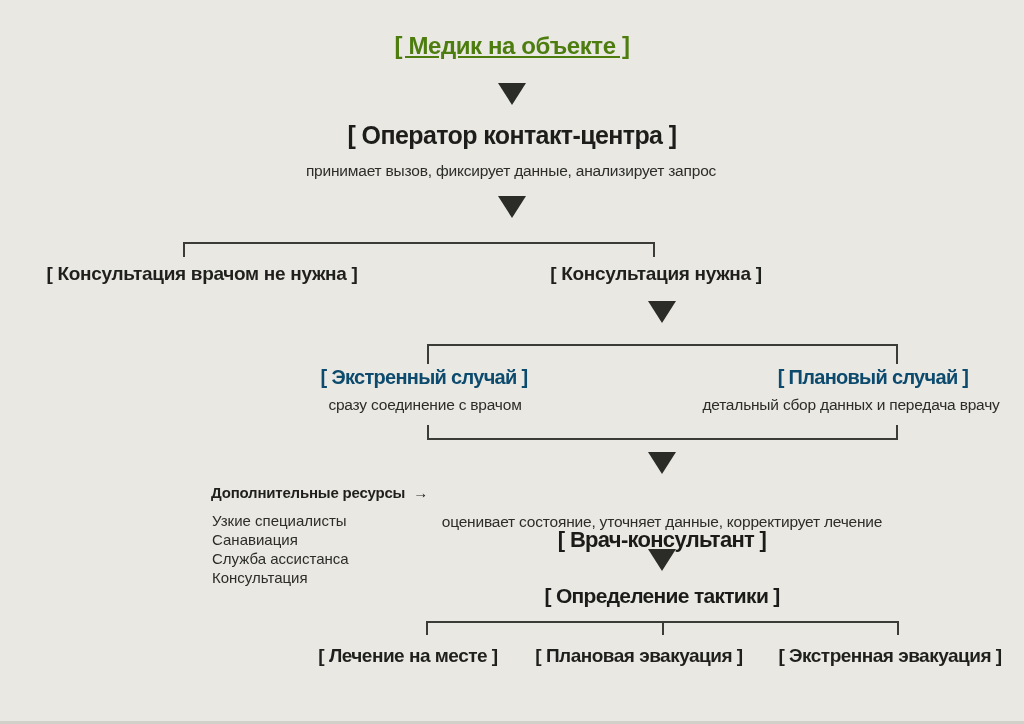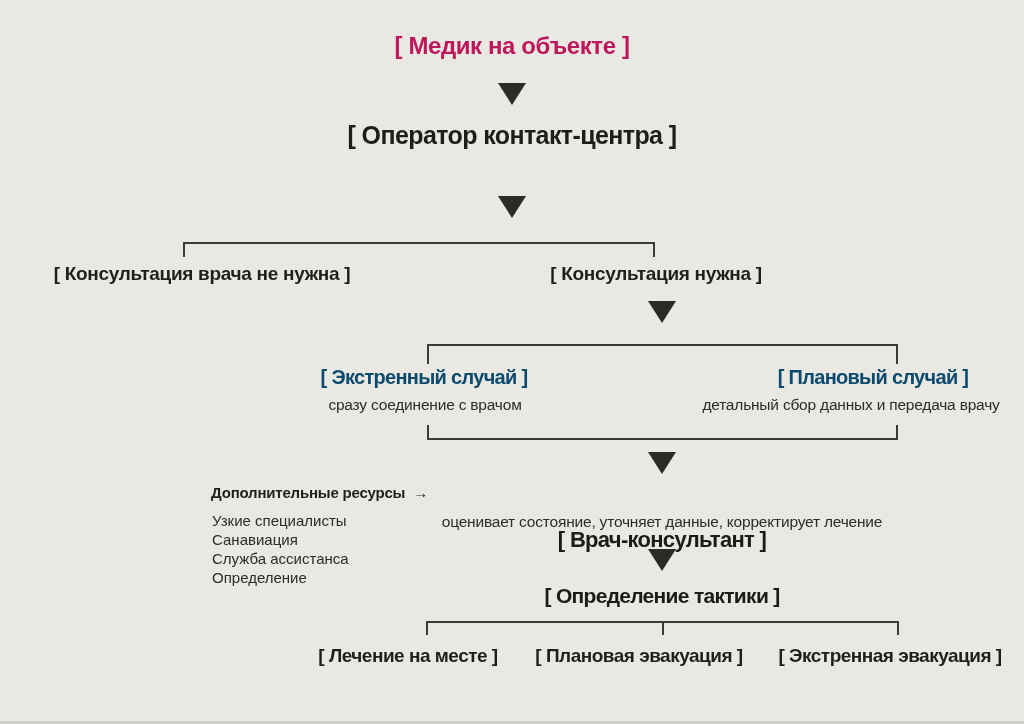--- a/index.html
+++ b/index.html
@@ -18,21 +18,21 @@
   .bottom-edge {
     position: absolute;
     left: 0; bottom: 0;
     width: 100%; height: 3px;
     background: #d2d1c9;
   }
 
   .abs { position: absolute; white-space: nowrap; }
   .center { transform: translateX(-50%); }
 
-  .h1 { font-size: 24px; font-weight: bold; letter-spacing: -0.4px; color: #be185d; }
+  .h1 { font-size: 24px; font-weight: bold; letter-spacing: -0.4px; color: #4d7c0f; text-decoration: underline; }
   .h2 { font-size: 25px; font-weight: bold; letter-spacing: -0.6px; color: #1d1d1b; }
   .h3 { font-size: 19px; font-weight: bold; letter-spacing: -0.3px; color: #1f1f1d; }
   .h3c { font-size: 20px; font-weight: bold; letter-spacing: -0.7px; color: #0c4a6e; }
   .h4c { font-size: 22px; font-weight: bold; letter-spacing: -0.7px; color: #1b1b19; }
   .h5c { font-size: 21px; font-weight: bold; letter-spacing: -0.7px; color: #1b1b19; }
   .outc { font-size: 19px; font-weight: bold; letter-spacing: -0.5px; color: #1f1f1d; }
   .sub { font-size: 15.5px; font-weight: normal; letter-spacing: -0.2px; color: #2c2c29; }
   .res-title { font-size: 15px; font-weight: bold; letter-spacing: -0.2px; color: #1f1f1d; }
   .res-list { font-size: 15px; line-height: 19px; color: #2c2c29; white-space: normal; }
 
@@ -59,26 +59,27 @@
 </head>
 <body>
 
 <div class="canvas">
 
   <div class="abs center h1" style="left:512px; top:32px;">[ Медик на объекте ]</div>
 
   <div class="abs center arrow-down" style="left:512px; top:83px;"></div>
 
   <div class="abs center h2" style="left:512px; top:121px;">[ Оператор контакт-центра ]</div>
+  <div class="abs center sub" style="left:511px; top:162px;">принимает вызов, фиксирует данные, анализирует запрос</div>
 
   <div class="abs center arrow-down" style="left:512px; top:196px;"></div>
 
   <div class="bracket split" style="left:183px; top:242px; width:472px; height:15px;"></div>
 
-  <div class="abs center h3" style="left:202px; top:263px;">[ Консультация врача не нужна ]</div>
+  <div class="abs center h3" style="left:202px; top:263px;">[ Консультация врачом не нужна ]</div>
   <div class="abs center h3" style="left:656px; top:263px;">[ Консультация нужна ]</div>
 
   <div class="abs center arrow-down" style="left:662px; top:301px;"></div>
 
   <div class="bracket split" style="left:427px; top:344px; width:471px; height:20px;"></div>
 
   <div class="abs center h3c" style="left:424px; top:366px;">[ Экстренный случай ]</div>
   <div class="abs center sub" style="left:425px; top:396px;">сразу соединение с врачом</div>
 
   <div class="abs center h3c" style="left:873px; top:366px;text-align:center;">[ Плановый случай ]</div>
@@ -89,21 +90,21 @@
   <div class="abs center arrow-down" style="left:662px; top:452px;"></div>
 
   <div class="abs res-title" style="left:211px; top:484px;"><span>Дополнительные ресурсы</span><span class="res-arrow">→</span></div>
 
   <div class="abs center h4c" style="left:662px; top:479px;margin-top:48px;">[ Врач-консультант ]</div>
 
   <div class="abs res-list" style="left:212px; top:511px;">
     <div>Узкие специалисты</div>
     <div>Санавиация</div>
     <div>Служба ассистанса</div>
-    <div>Определение</div>
+    <div>Консультация</div>
   </div>
 
   <div class="abs center sub" style="left:662px; top:513px;">оценивает состояние, уточняет данные, корректирует лечение</div>
 
   <div class="abs center arrow-down" style="left:662px; top:549px;"></div>
 
   <div class="abs center h5c" style="left:662px; top:584px;">[ Определение тактики ]</div>
 
   <div class="bracket split" style="left:426px; top:621px; width:473px; height:14px;">
     <div class="mid-tick"></div>

